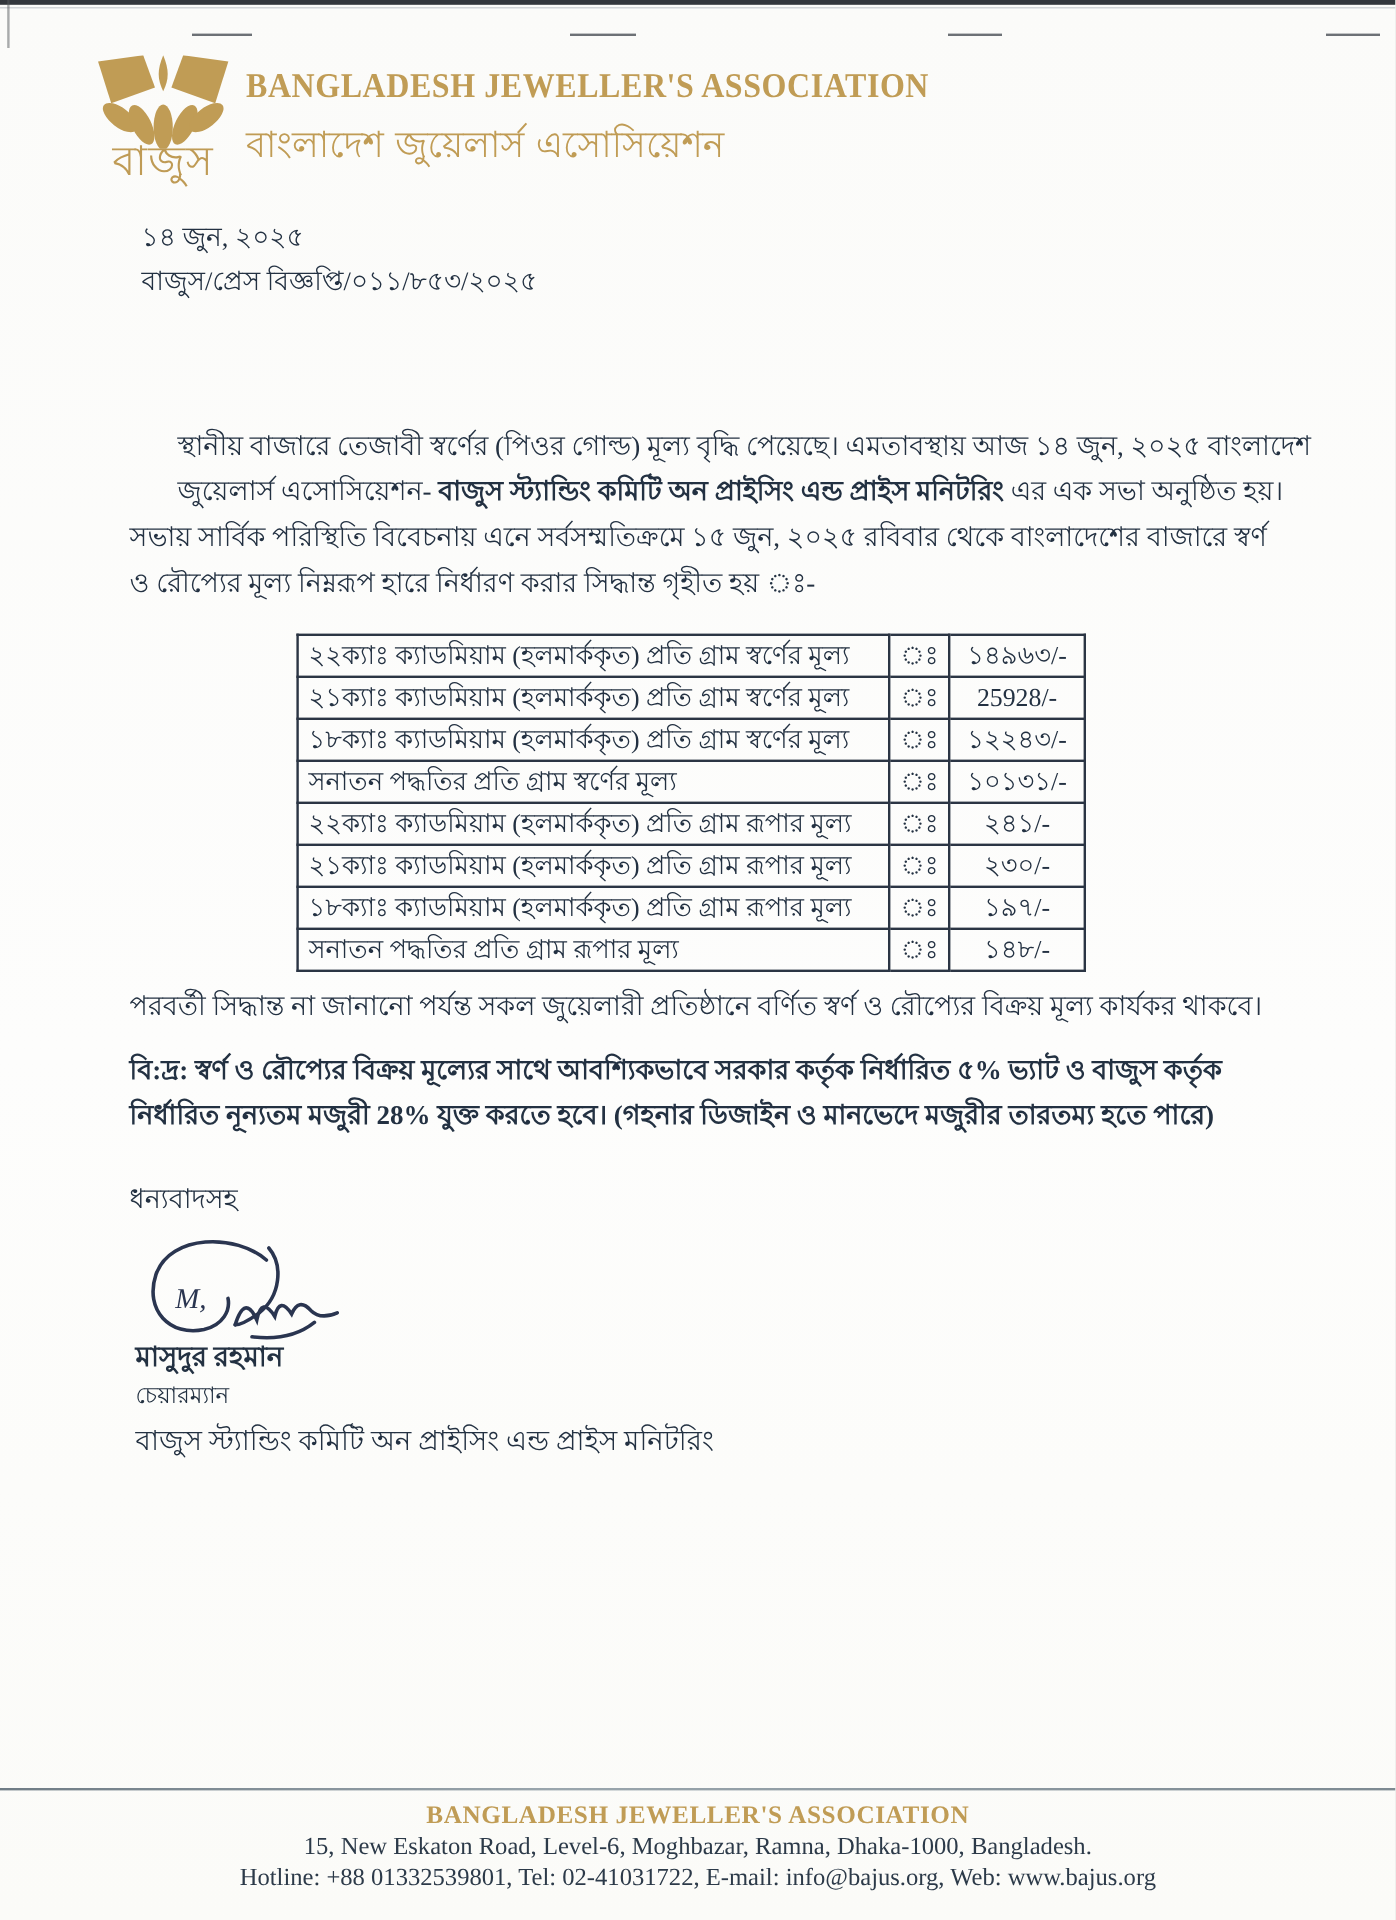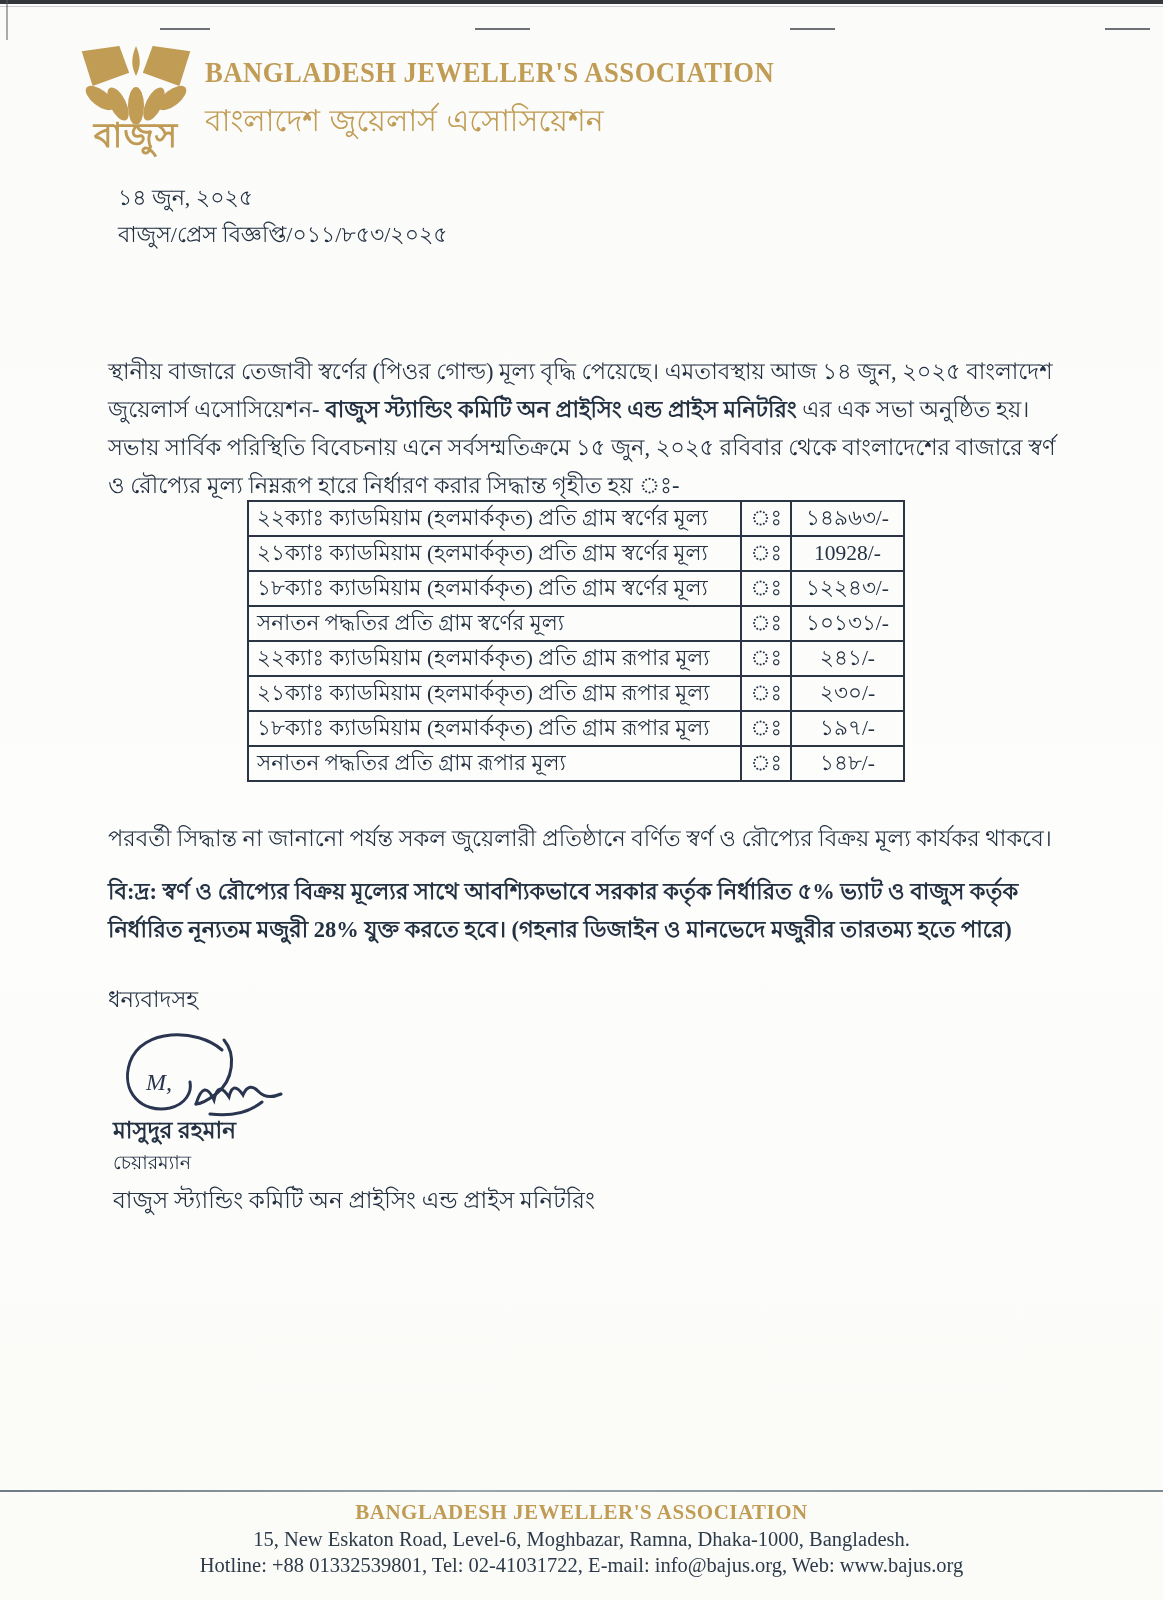--- a/index.html
+++ b/index.html
@@ -14,43 +14,43 @@
   }
   
   .scan-topline{position:absolute;top:0;left:0;width:100%;height:4px;background:#33373c;}
   .scan-topline-faint{position:absolute;top:6px;left:0;width:100%;height:1px;background:#c9cdd0;}
   .scan-dash{position:absolute;top:28px;height:2px;background:#4a4f55;opacity:.8;}
   .scan-leftedge{position:absolute;top:0;left:6px;width:2px;height:40px;background:#55595e;opacity:.5;}
 
   
   .logo-wrap{position:absolute;left:72px;top:46px;width:128px;text-align:center;}
   .logo-mark{display:block;margin:0 auto;}
-  .logo-text{font-weight:bold;font-size:34px;color:#bf9b55;line-height:1;margin-top:-6px;letter-spacing:1px;font-family:"DejaVu Sans",sans-serif;}
+  .logo-text{font-weight:normal;font-size:34px;color:#bf9b55;line-height:1;margin-top:-6px;letter-spacing:1px;font-family:"DejaVu Sans",sans-serif;}
   .org-names{position:absolute;left:205px;top:56px;}
   .org-en{font-size:29px;font-weight:bold;color:#c09c55;letter-spacing:.5px;transform:scaleX(.92);transform-origin:left;white-space:nowrap;}
   .org-bn{font-size:30px;color:#c09c55;margin-top:8px;white-space:nowrap;font-family:"DejaVu Sans",sans-serif;}
 
   
   .meta-row{position:absolute;top:180px;left:118px;right:108px;display:flex;justify-content:space-between;font-size:22px;flex-direction:column;}
   .title{
     position:absolute;top:258px;left:0;width:100%;text-align:center;
     font-size:29px;font-weight:bold;
   }
   .title span{border-bottom:2px solid #233142;padding-bottom:4px;}
 
   .para{position:absolute;left:108px;width:952px;font-size:22.5px;line-height:38px;text-align:left;}
-  .p1{top:330px;}
+  .p1{top:330px;margin-left:40px;}
   .p2{top:406px;}
   .p3{top:797px;}
   .note{top:850px;font-weight:bold;}
   .thanks{top:958px;}
 
   
   table.prices{
-    position:absolute;left:247px;top:500px;width:658px;
+    position:absolute;left:247px;top:528px;width:658px;
     border-collapse:collapse;font-size:21.5px;
   }
   table.prices td{
     border:2px solid #2b3544;
     padding:2px 8px;
     height:29px;
     line-height:1.2;
   }
   td.c-label{width:508px;}
   td.c-sep{width:28px;text-align:center;}
@@ -120,21 +120,21 @@
   <table class="prices">
     <tbody>
       <tr>
         <td class="c-label">২২ক্যাঃ ক্যাডমিয়াম (হলমার্ককৃত) প্রতি গ্রাম স্বর্ণের মূল্য</td>
         <td class="c-sep">ঃ</td>
         <td class="c-val">১৪৯৬৩/-</td>
       </tr>
       <tr>
         <td class="c-label">২১ক্যাঃ ক্যাডমিয়াম (হলমার্ককৃত) প্রতি গ্রাম স্বর্ণের মূল্য</td>
         <td class="c-sep">ঃ</td>
-        <td class="c-val">10928/-</td>
+        <td class="c-val">25928/-</td>
       </tr>
       <tr>
         <td class="c-label">১৮ক্যাঃ ক্যাডমিয়াম (হলমার্ককৃত) প্রতি গ্রাম স্বর্ণের মূল্য</td>
         <td class="c-sep">ঃ</td>
         <td class="c-val">১২২৪৩/-</td>
       </tr>
       <tr>
         <td class="c-label">সনাতন পদ্ধতির প্রতি গ্রাম স্বর্ণের মূল্য</td>
         <td class="c-sep">ঃ</td>
         <td class="c-val">১০১৩১/-</td>

